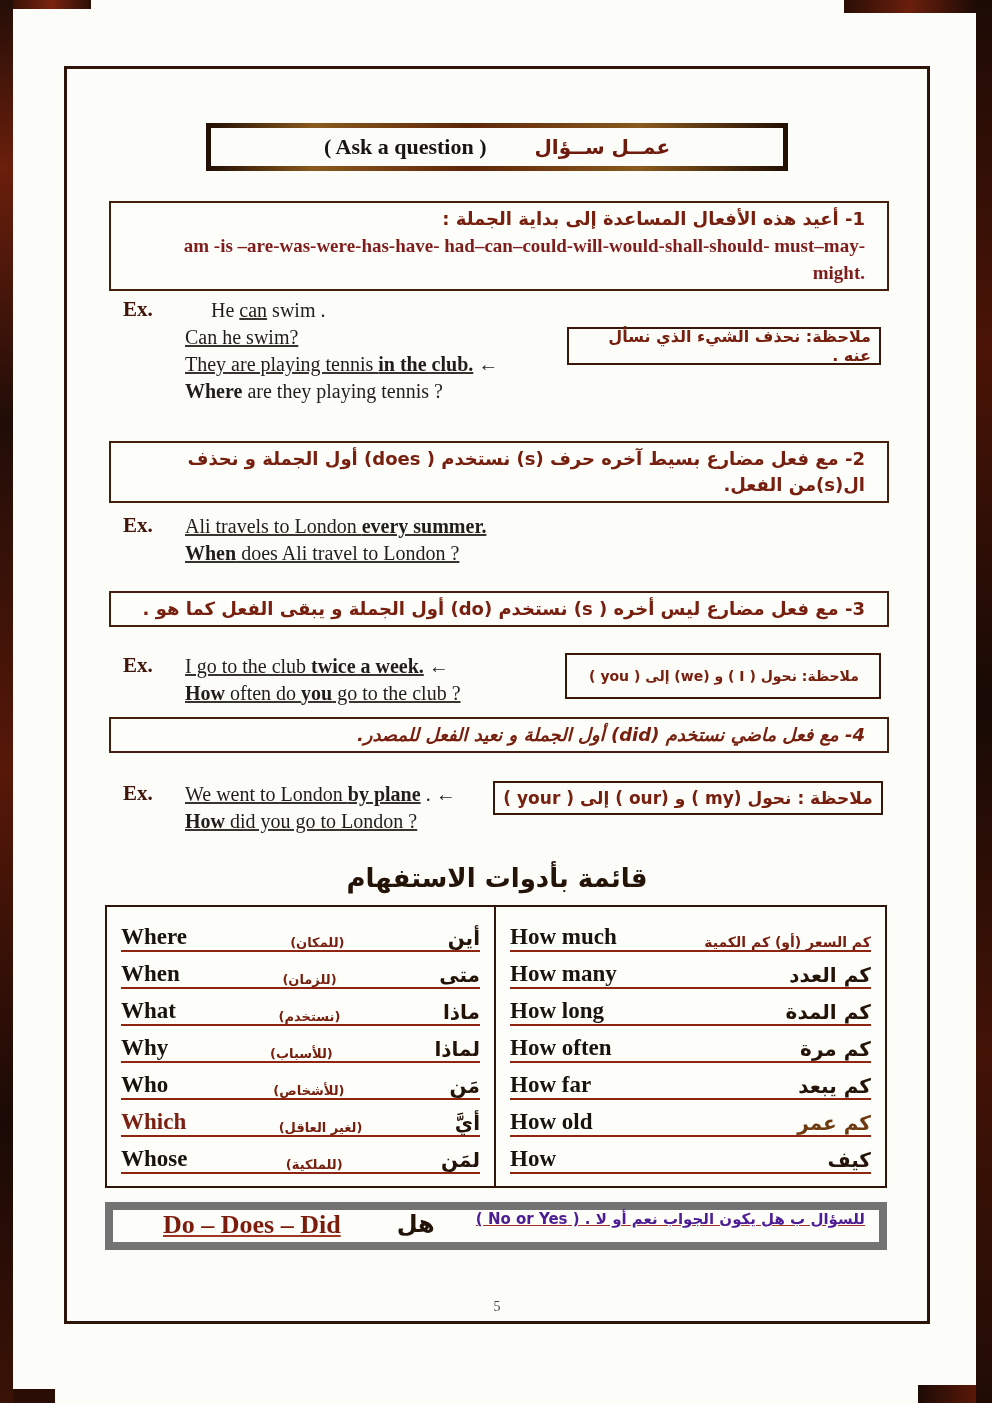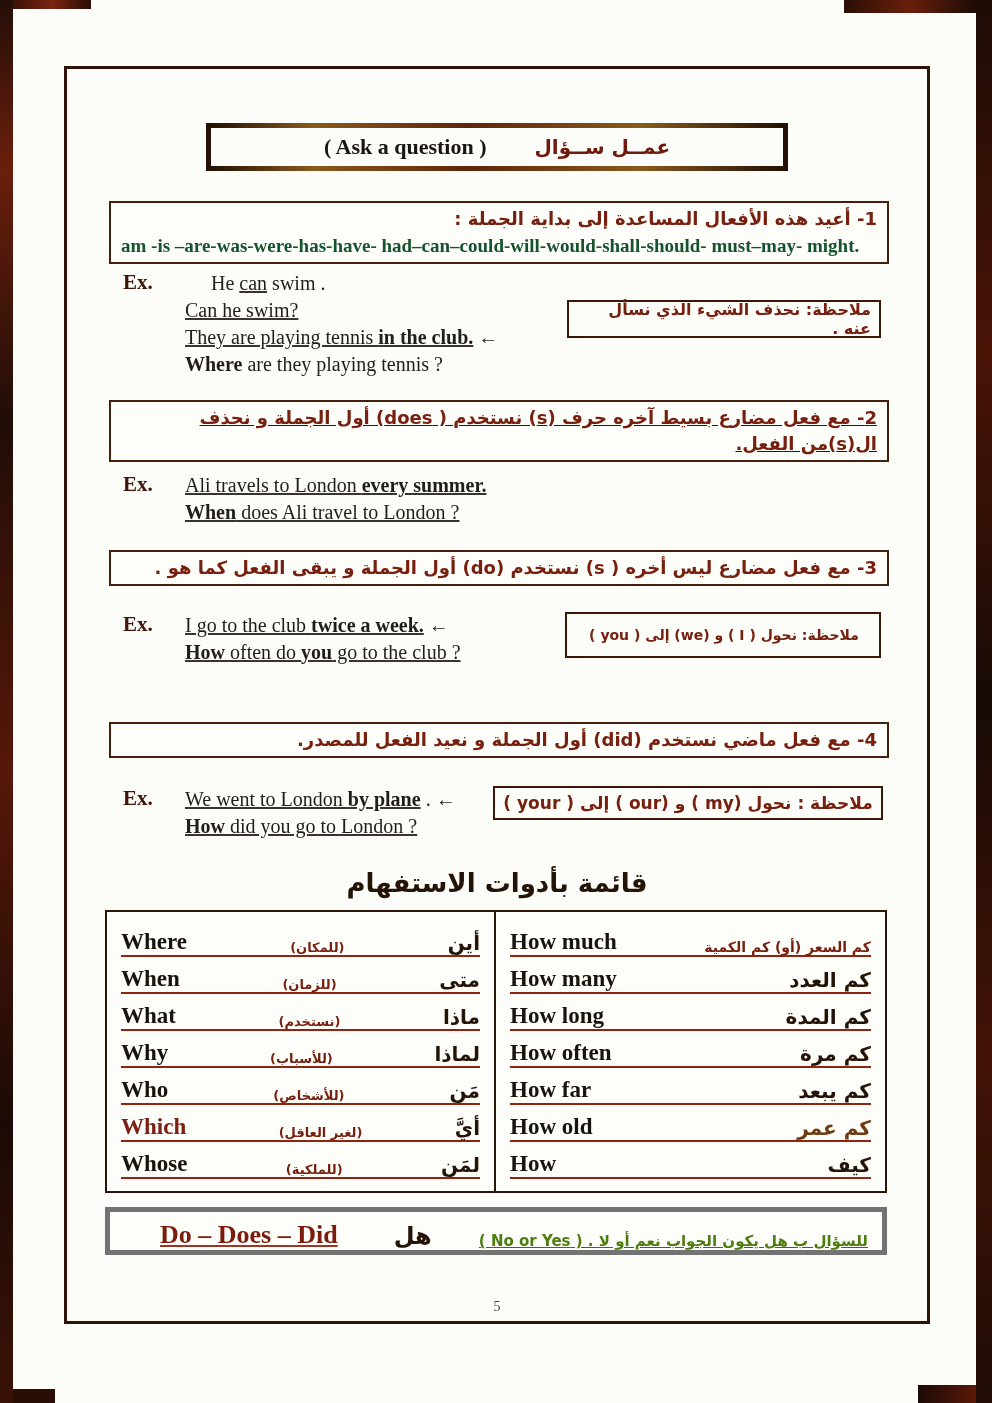--- a/index.html
+++ b/index.html
@@ -19,27 +19,27 @@
   #corner-br{right:16px;bottom:0;width:58px;height:18px;background:linear-gradient(90deg,#1c0b05,#5a1808);}
 
   .frame{position:absolute;left:64px;top:66px;width:860px;height:1252px;border:3px solid #2e1309;}
 
   .title-box{width:572px;height:38px;margin:54px auto 0;display:flex;align-items:center;justify-content:center;gap:48px;
     border:5px solid transparent;
     border-image:linear-gradient(90deg,#241004,#8a5a1e 18%,#5e2609 45%,#8a5a1e 75%,#241004) 1;}
   .title-en{font-weight:bold;font-size:22px;color:#171411;}
   .title-ar{font-weight:bold;font-size:20px;color:#6e1a0d;}
 
-  .rule-box{margin:0 38px 0 42px;border:2px solid #46200e;padding:3px 10px;background:#fdfdf9;}
+  .rule-box{margin:0 38px 0 42px;border:2px solid #46200e;padding:3px 22px;background:#fdfdf9;}
   .rule-ar{direction:rtl;text-align:right;font-weight:bold;font-size:18px;color:#77200f;line-height:26px;}
-  .verbs{font-weight:bold;font-size:19px;color:#14532d;line-height:27px;text-align:left;}
+  .verbs{font-weight:bold;font-size:19px;color:#7f1d1d;line-height:27px;text-align:right;}
   #rule1{margin-top:30px;}
-  #rule2{margin-top:18px;text-decoration:underline;}
+  #rule2{margin-top:32px;}
   #rule3{margin-top:20px;}
-  #rule4{margin-top:46px;}
+  #rule4{font-style:italic;}
 
   .ex{position:relative;display:flex;align-items:flex-start;}
   .ex-label{margin-left:56px;width:62px;font-weight:bold;font-size:21px;color:#42150a;flex:none;}
   .ex-lines{font-size:20px;line-height:27px;color:#201d1a;}
   .exline{white-space:nowrap;}
   .u{text-decoration:underline;text-decoration-color:#3a3430;}
   .b{font-weight:bold;}
   .indent{padding-left:26px;}
   #ex1{margin-top:6px;height:112px;}
   #ex2{margin-top:10px;height:58px;}
@@ -58,26 +58,26 @@
   .qcol{width:50%;padding:8px 14px 12px;box-sizing:border-box;}
   .qcol-left{border-right:2px solid #30150a;}
   .qrow{display:flex;align-items:flex-end;justify-content:space-between;border-bottom:2px solid #8f2511;height:35px;}
   .q-en{font-weight:bold;font-size:23px;color:#19130d;}
   .q-cat{font-size:13px;font-weight:bold;color:#77200f;}
   .q-ar{font-weight:bold;font-size:20px;color:#241307;}
   .qcol-left .qrow:nth-child(6) .q-en{color:#7b2012;}
   .qcol-right .qrow:nth-child(1) .q-ar{font-size:14px;color:#77200f;text-align:right;}
   .qcol-right .qrow:nth-child(6) .q-ar{color:#6e3a10;}
 
-  .footer-box{margin:14px 40px 0 38px;border:5px solid #737373;height:48px;display:flex;align-items:flex-end;
+  .footer-box{margin:14px 40px 0 38px;border:8px solid #737373;height:48px;display:flex;align-items:flex-start;
     padding:0 14px;box-sizing:border-box;background:#fdfdf9;}
   .footer-en{font-weight:bold;font-size:26px;color:#7b1c0d;margin-left:36px;
     text-decoration:underline;text-decoration-color:#a03524;}
   .footer-hal{font-weight:bold;font-size:24px;color:#241307;margin-left:56px;}
-  .footer-note{flex:1;direction:rtl;text-align:right;font-weight:bold;font-size:15px;color:#4d7c0f;
+  .footer-note{flex:1;direction:rtl;text-align:right;font-weight:bold;font-size:15px;color:#4c1d95;
     text-decoration:underline;text-decoration-color:#a03524;}
 
   .page-num{position:absolute;left:0;right:0;bottom:6px;text-align:center;font-size:14px;color:#4a4440;}
 </style>
 </head>
 <body>
 
 <div class="page">
 
   <div class="edge" id="edge-left"></div>

